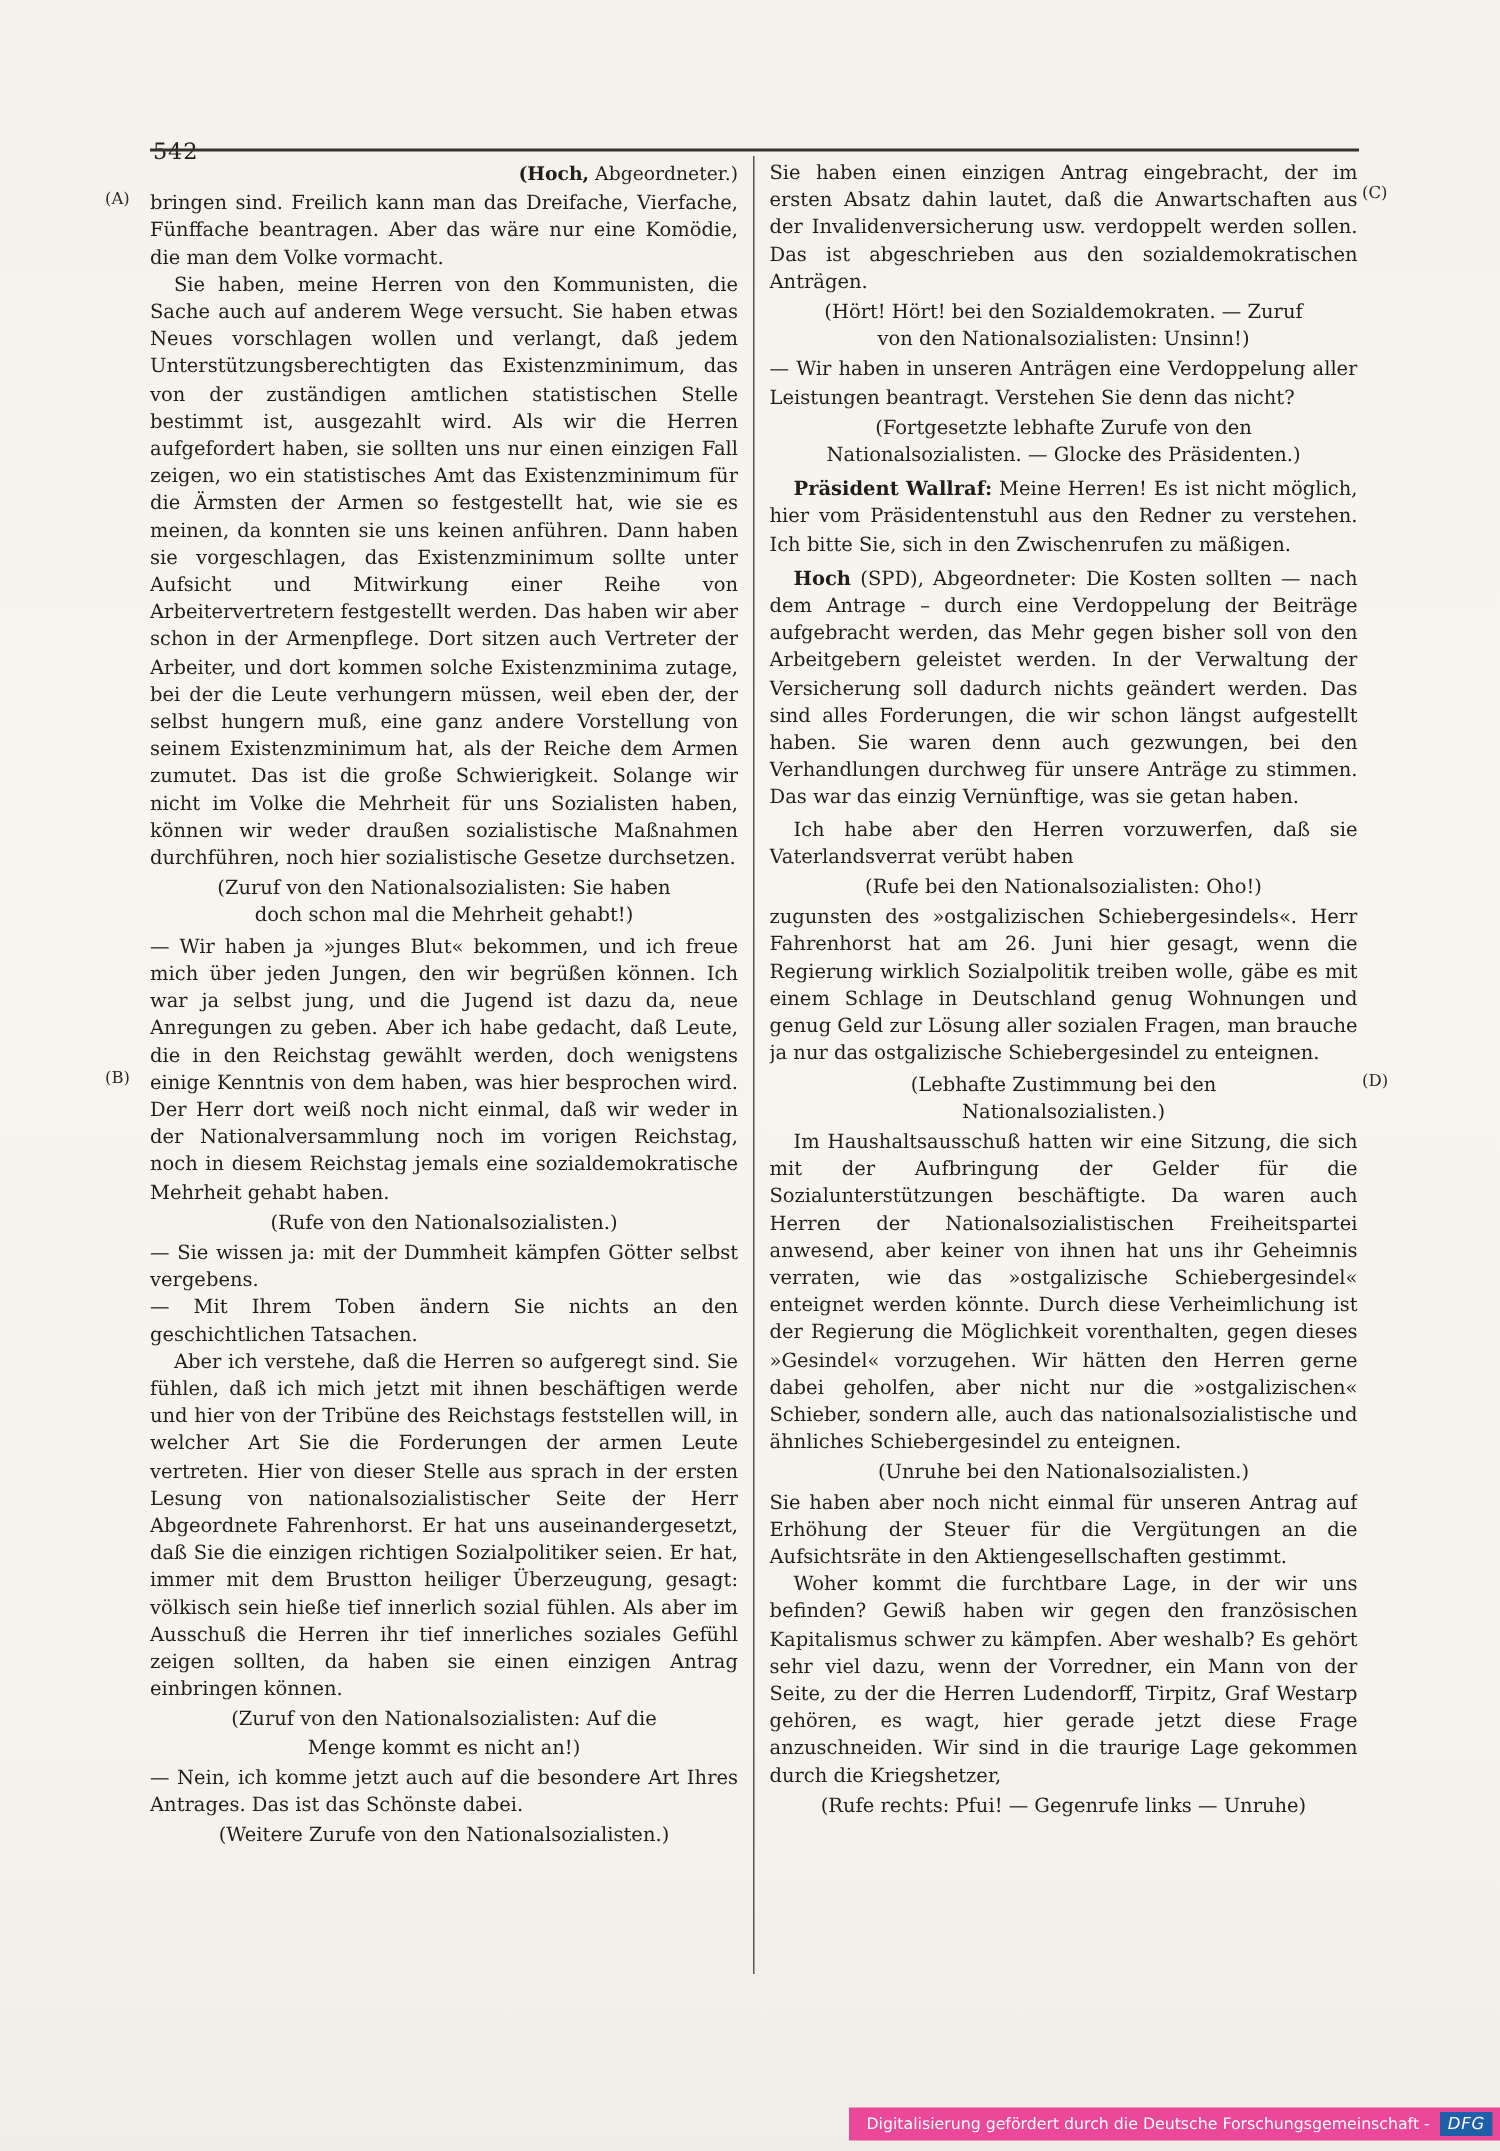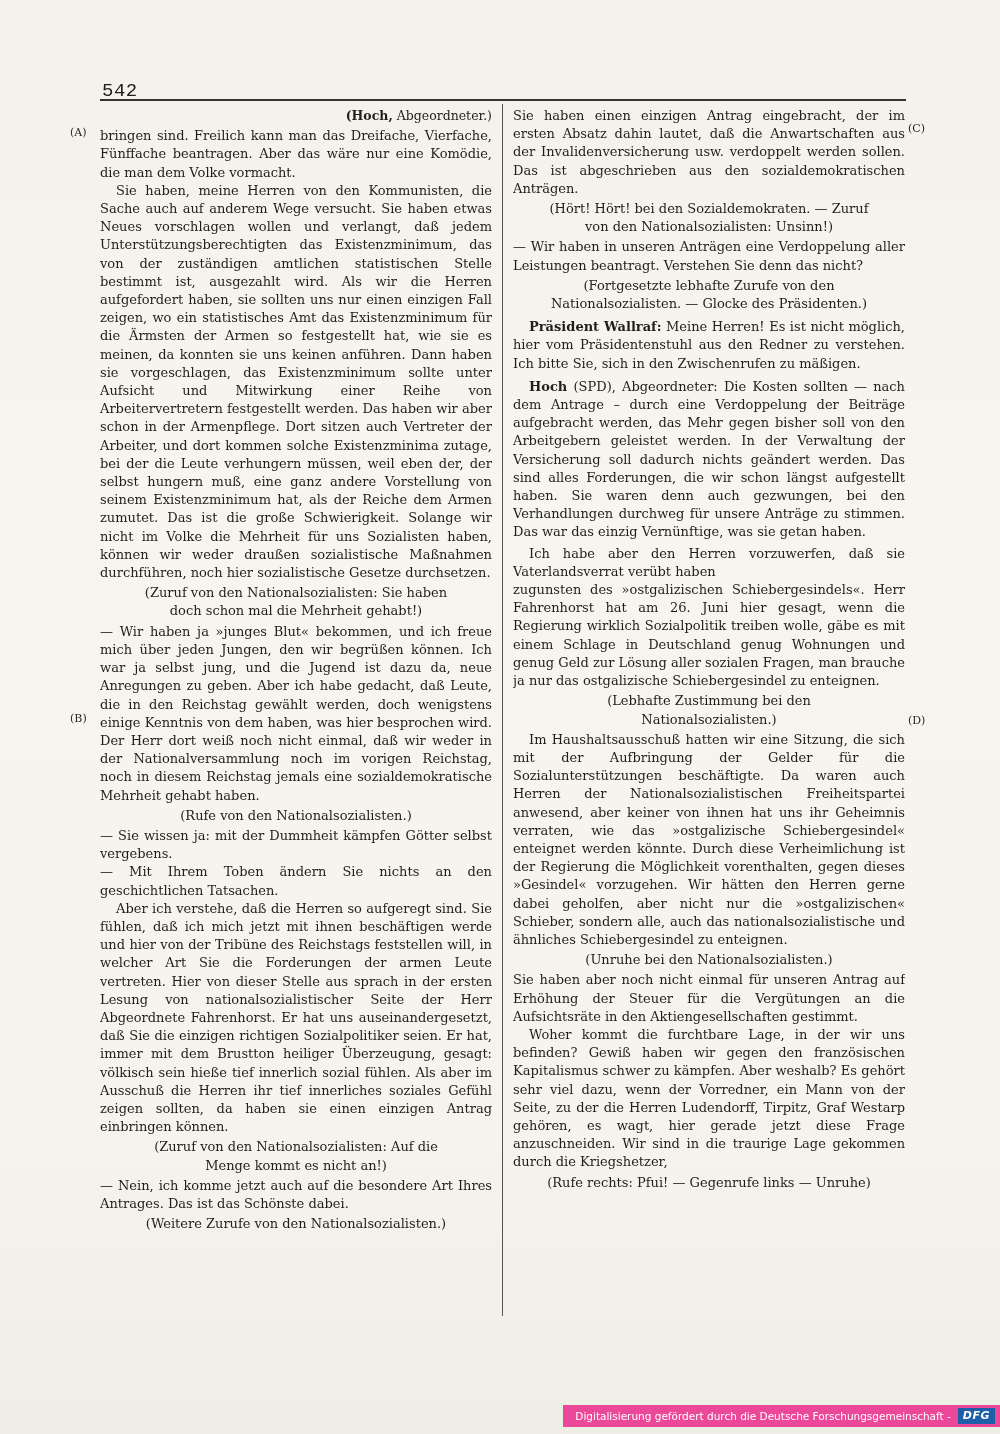--- a/index.html
+++ b/index.html
@@ -6,21 +6,21 @@
   body {
     width:1000px; height:1434px; position:relative; overflow:hidden;
     background: linear-gradient(180deg, #f2f1ea 0%, #f6f5ef 35%, #f4f3ec 80%, #efeee6 100%);
     font-family:"DejaVu Serif", serif;
     color:#201e1a;
   }
   .page { position:absolute; inset:0; }
 
   
   .page-header { position:absolute; top:76px; left:100px; width:806px; height:20px; }
-  .page-number { position:absolute; left:2px; top:4px; font-size:19px; letter-spacing:.5px;font-family:Liberation Mono, monospace; }
+  .page-number { position:absolute; left:2px; top:16px; font-size:15px; letter-spacing:.5px; }
   .header-title { position:absolute; left:0; right:0; top:0; text-align:center; font-size:14.5px; letter-spacing:.3px; }
   .header-rule { position:absolute; top:99px; left:100px; width:806px; height:2px; background:#35332d; }
 
   
   .col { position:absolute; top:107px; width:392px; height:1212px; overflow:hidden;
          text-align:justify; font-size:13px; line-height:18.2px; }
   .col-left  { left:100px; }
   .col-right { left:513px; }
   .column-divider { position:absolute; left:502px; top:104px; width:1px; height:1212px; background:#57544d; }
 
@@ -44,21 +44,21 @@
   
   .scan-footer {
     position:absolute; right:0; bottom:7px; height:22px;
     background:#ec4899; color:#ffffff;
     display:flex; align-items:center; gap:7px;
     padding:0 5px 0 12px;
     font-family:"DejaVu Sans", sans-serif; font-size:10.5px; white-space:nowrap;
   }
   .dfg-logo {
     display:inline-block; padding:1px 5px 2px 5px;
-    color:#ffffff; font-weight:bold; font-style:italic; font-size:11px;
+    color:#ffffff; font-weight:normal; font-style:italic; font-size:11px;
     letter-spacing:.5px;
   }
 </style>
 </head>
 <body>
 
 <div class="page">
 
   <header class="page-header">
     <span class="page-number">542</span>
@@ -88,20 +88,21 @@
   <div class="column-divider"></div>
 
   <div class="col col-right" id="col-right">
       <p class="blk para-flush">Sie haben einen einzigen Antrag eingebracht, der im ersten Absatz dahin lautet, daß die Anwartschaften aus der Invalidenversicherung usw. verdoppelt werden sollen. Das ist abgeschrieben aus den sozialdemokratischen Anträgen.</p>
       <p class="blk interjection">(Hört! Hört! bei den Sozialdemokraten. — Zuruf von den Nationalsozialisten: Unsinn!)</p>
       <p class="blk para-flush">— Wir haben in unseren Anträgen eine Verdoppelung aller Leistungen beantragt. Verstehen Sie denn das nicht?</p>
       <p class="blk interjection">(Fortgesetzte lebhafte Zurufe von den Nationalsozialisten. — Glocke des Präsidenten.)</p>
       <p class="blk speech"><b>Präsident Wallraf:</b> <span>Meine Herren! Es ist nicht möglich, hier vom Präsidentenstuhl aus den Redner zu verstehen. Ich bitte Sie, sich in den Zwischenrufen zu mäßigen.</span></p>
       <p class="blk speech"><b>Hoch</b> <span>(SPD), Abgeordneter: Die Kosten sollten — nach dem Antrage – durch eine Verdoppelung der Beiträge aufgebracht werden, das Mehr gegen bisher soll von den Arbeitgebern geleistet werden. In der Verwaltung der Versicherung soll dadurch nichts geändert werden. Das sind alles Forderungen, die wir schon längst aufgestellt haben. Sie waren denn auch gezwungen, bei den Verhandlungen durchweg für unsere Anträge zu stimmen. Das war das einzig Vernünftige, was sie getan haben.</span></p>
       <p class="blk para">Ich habe aber den Herren vorzuwerfen, daß sie Vaterlandsverrat verübt haben</p>
+      <p class="blk interjection">(Rufe bei den Nationalsozialisten: Oho!)</p>
       <p class="blk para-flush">zugunsten des »ostgalizischen Schiebergesindels«. Herr Fahrenhorst hat am 26. Juni hier gesagt, wenn die Regierung wirklich Sozialpolitik treiben wolle, gäbe es mit einem Schlage in Deutschland genug Wohnungen und genug Geld zur Lösung aller sozialen Fragen, man brauche ja nur das ostgalizische Schiebergesindel zu enteignen.</p>
       <p class="blk interjection">(Lebhafte Zustimmung bei den Nationalsozialisten.)</p>
       <p class="blk para">Im Haushaltsausschuß hatten wir eine Sitzung, die sich mit der Aufbringung der Gelder für die Sozialunterstützungen beschäftigte. Da waren auch Herren der Nationalsozialistischen Freiheitspartei anwesend, aber keiner von ihnen hat uns ihr Geheimnis verraten, wie das »ostgalizische Schiebergesindel« enteignet werden könnte. Durch diese Verheimlichung ist der Regierung die Möglichkeit vorenthalten, gegen dieses »Gesindel« vorzugehen. Wir hätten den Herren gerne dabei geholfen, aber nicht nur die »ostgalizischen« Schieber, sondern alle, auch das nationalsozialistische und ähnliches Schiebergesindel zu enteignen.</p>
       <p class="blk interjection">(Unruhe bei den Nationalsozialisten.)</p>
       <p class="blk para-flush">Sie haben aber noch nicht einmal für unseren Antrag auf Erhöhung der Steuer für die Vergütungen an die Aufsichtsräte in den Aktiengesellschaften gestimmt.</p>
       <p class="blk para">Woher kommt die furchtbare Lage, in der wir uns befinden? Gewiß haben wir gegen den französischen Kapitalismus schwer zu kämpfen. Aber weshalb? Es gehört sehr viel dazu, wenn der Vorredner, ein Mann von der Seite, zu der die Herren Ludendorff, Tirpitz, Graf Westarp gehören, es wagt, hier gerade jetzt diese Frage anzuschneiden. Wir sind in die traurige Lage gekommen durch die Kriegshetzer,</p>
       <p class="blk interjection">(Rufe rechts: Pfui! — Gegenrufe links — Unruhe)</p>
     </div>
 
   <footer class="scan-footer">

